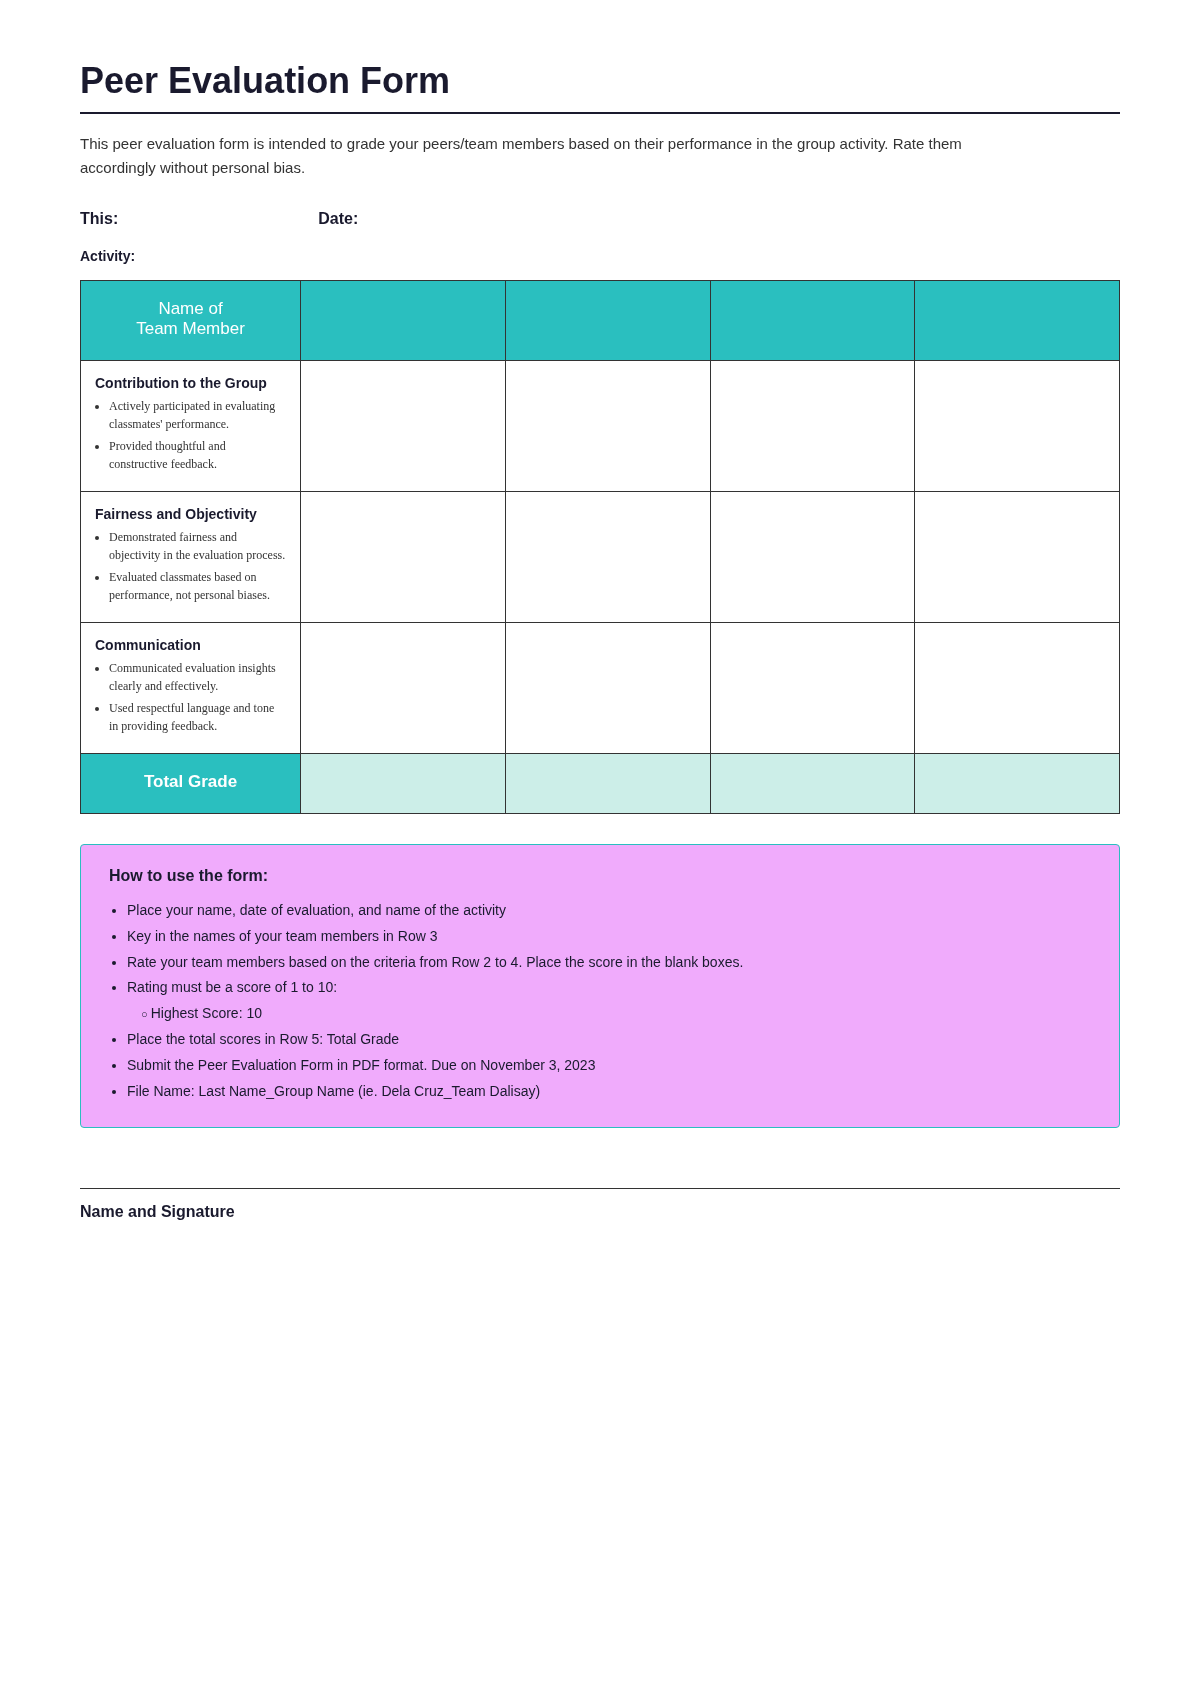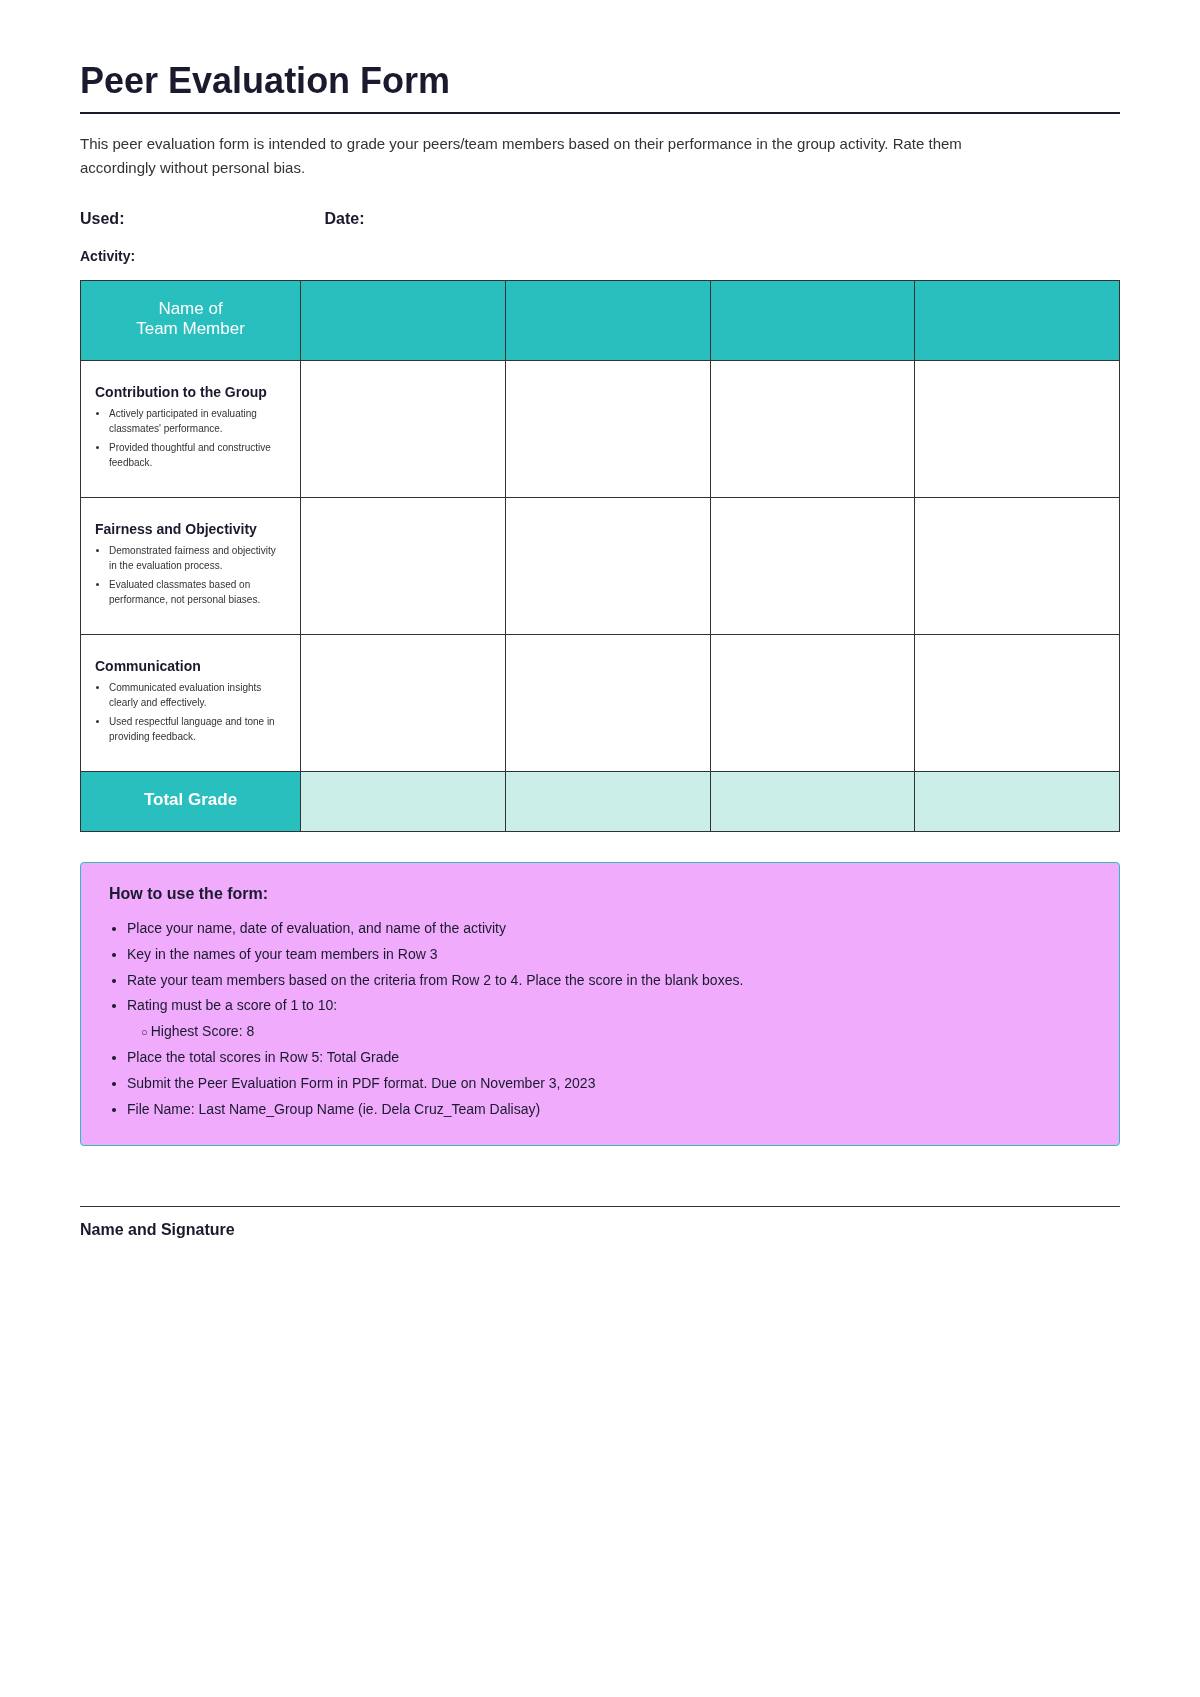--- a/index.html
+++ b/index.html
@@ -65,39 +65,40 @@
       vertical-align: middle;
       padding: 18px 10px;
       width: 220px;
     }
     .header-blank {
       background-color: #2ABFBF;
       height: 80px;
     }
     
     .criteria-cell {
-      padding: 23px 14px;
+      padding: 14px 14px;
       width: 220px;
       background: #fff;
     }
     .criteria-title {
       font-size: 14px;
       font-weight: 700;
       color: #1a1a2e;
       margin-bottom: 6px;
     }
     .criteria-list {
       padding-left: 14px;
       margin: 0;
     }
     .criteria-list li {
-      font-size: 10px;
+      font-size: 12px;
       color: #333;
       line-height: 1.5;
       margin-bottom: 4px;
+      font-family: Liberation Serif, serif;
     }
     .blank-cell {
       background: #fff;
       height: 100px;
     }
     
     .total-cell {
       background-color: #2ABFBF;
       color: #fff;
       font-weight: 700;
@@ -162,21 +163,21 @@
   </style>
 </head>
 <body>
 
 <h1 class="page-title">Peer Evaluation Form</h1>
 <hr class="title-divider">
 
 <p class="description">This peer evaluation form is intended to grade your peers/team members based on their performance in the group activity. Rate them accordingly without personal bias.</p>
 
 <div class="meta-row">
-  <span class="meta-field">Used:</span>
+  <span class="meta-field">This:</span>
   <span class="meta-field">Date:</span>
 </div>
 
 <div class="activity-label">Activity:</div>
 
 <table class="eval-table">
 
   <tbody>
       <tr>
     <td class="header-cell">Name of<br>Team Member</td>
@@ -239,21 +240,21 @@
   </table>
 
 <div class="instructions-box">
   <div class="instructions-title">How to use the form:</div>
   <ul class="instructions-list">
     <li>Place your name, date of evaluation, and name of the activity</li>
     <li>Key in the names of your team members in Row 3</li>
     <li>Rate your team members based on the criteria from Row 2 to 4. Place the score in the blank boxes.</li>
     <li>Rating must be a score of 1 to 10:
       <ul class="sub-list">
-        <li>Highest Score: 8</li>
+        <li>Highest Score: 10</li>
       </ul>
     </li>
     <li>Place the total scores in Row 5: Total Grade</li>
     <li>Submit the Peer Evaluation Form in PDF format. Due on November 3, 2023</li>
     <li>File Name: Last Name_Group Name (ie. Dela Cruz_Team Dalisay)</li>
   </ul>
 </div>
 
 <hr class="footer-divider">
 <div class="footer-label">Name and Signature</div>

